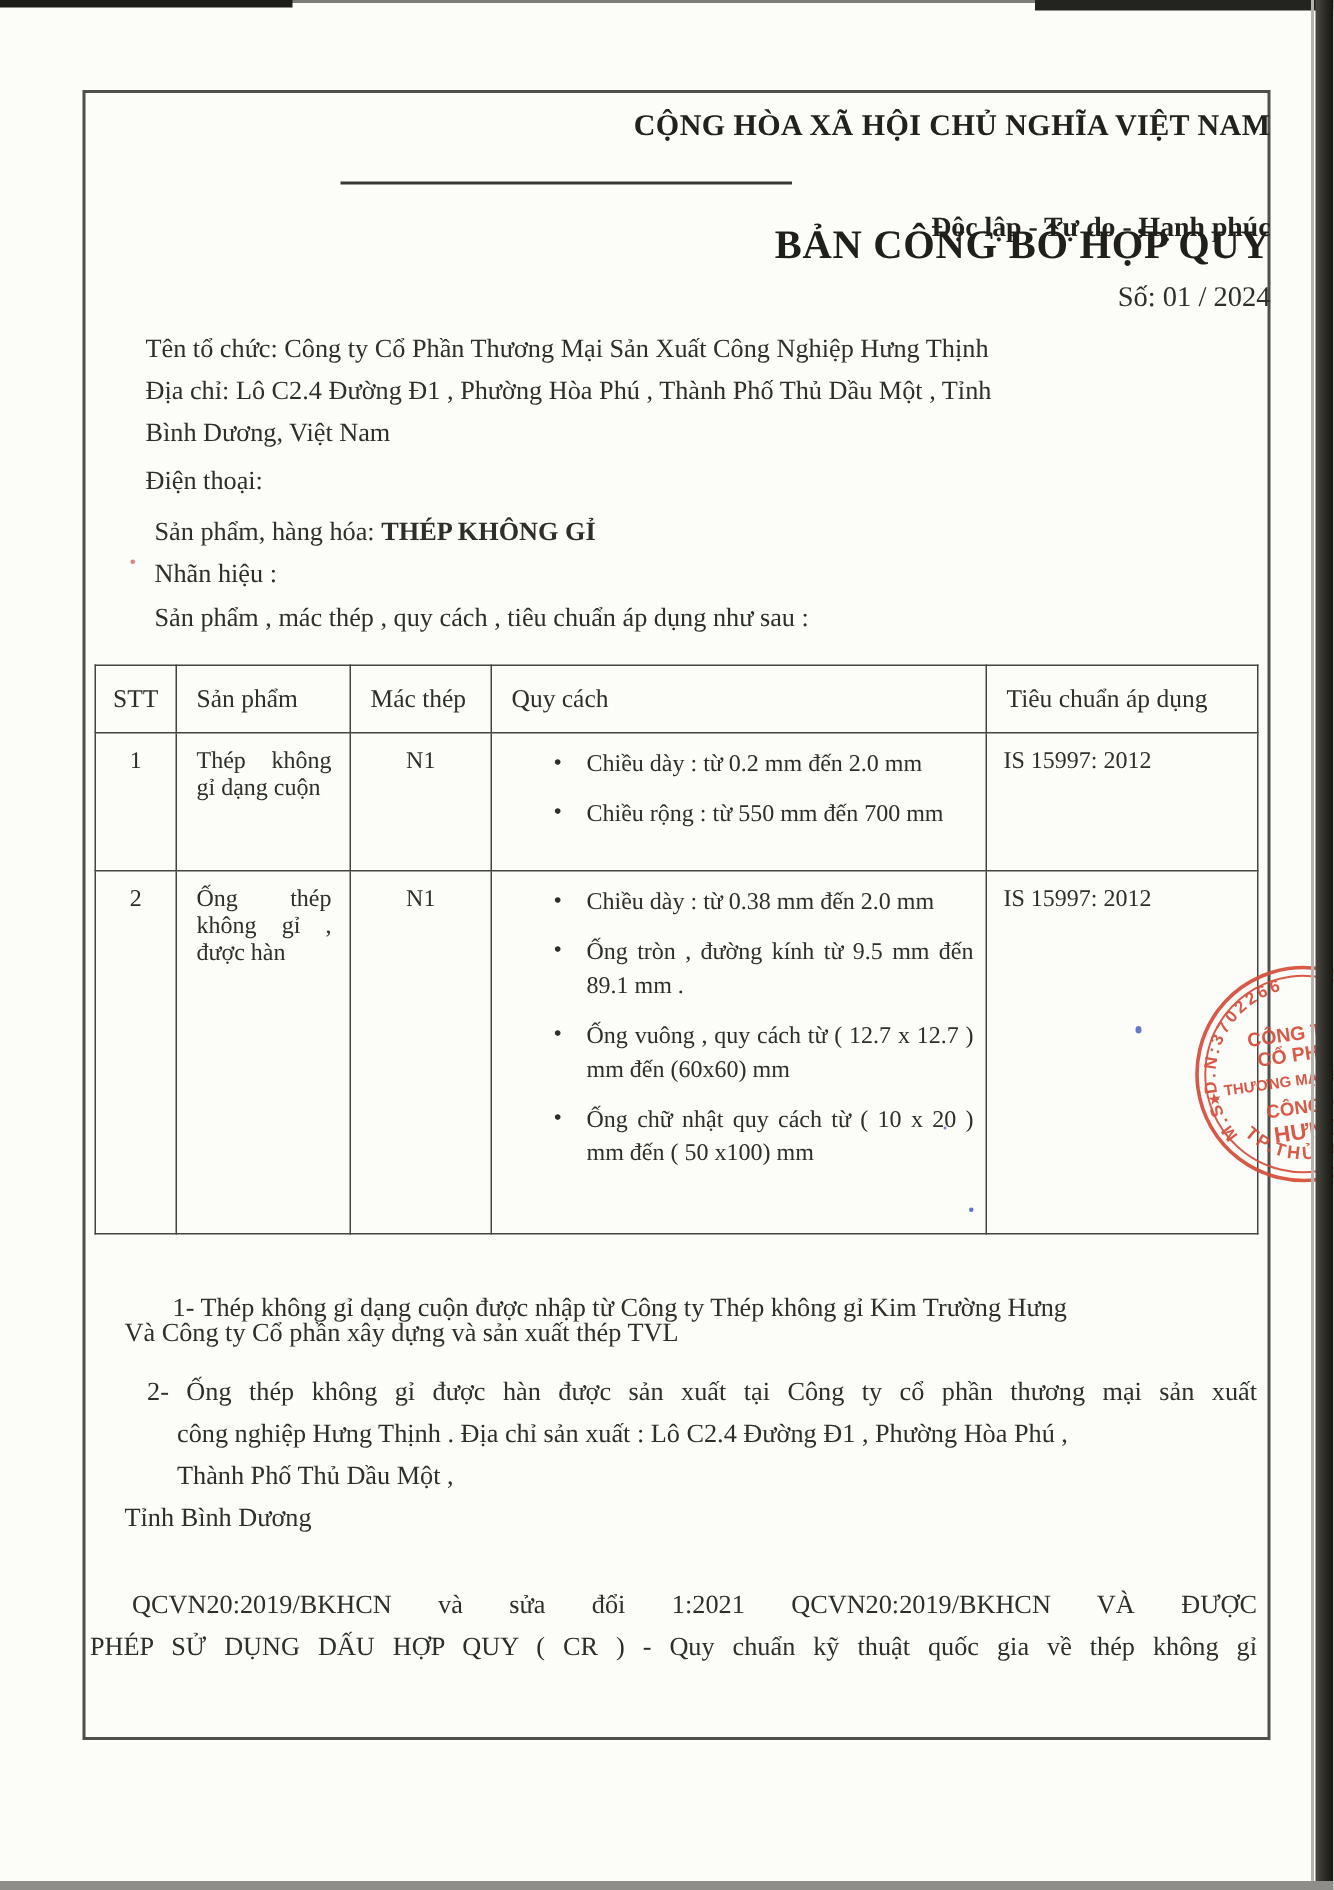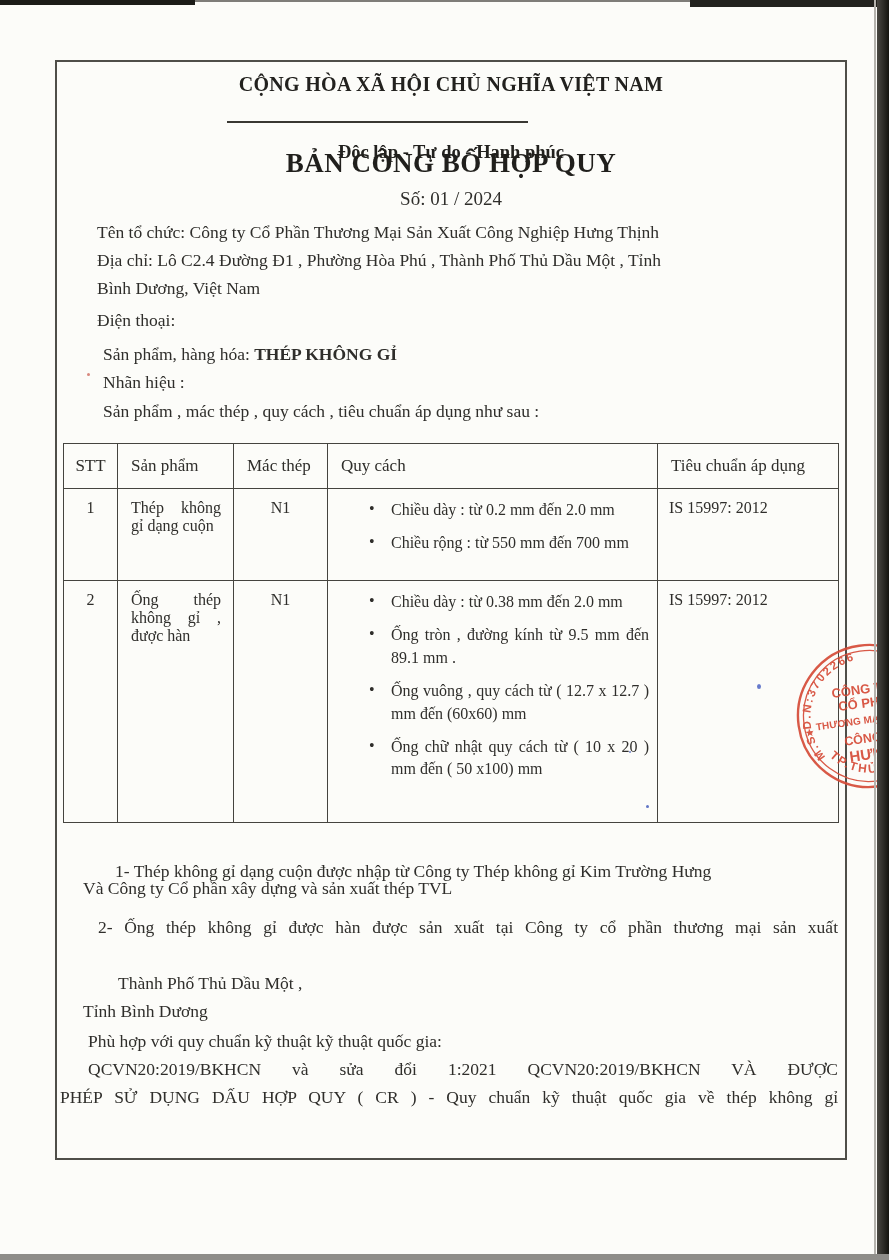--- a/index.html
+++ b/index.html
@@ -14,21 +14,21 @@
   
   .edge-top{position:absolute;left:0;top:0;width:889px;height:2px;background:#55534e;opacity:.75;z-index:8;}
   .edge-top-left{position:absolute;left:0;top:0;width:195px;height:5px;background:#1c1c18;z-index:8;}
   .edge-top-right{position:absolute;left:690px;top:0;width:199px;height:7px;background:#23231f;z-index:8;}
   .edge-right{position:absolute;left:877px;top:0;width:12px;height:1260px;background:linear-gradient(to right,#4a4843,#14140f);z-index:8;}
   .edge-right-shadow{position:absolute;left:874px;top:0;width:2px;height:1260px;background:#b5b3ae;z-index:8;}
   .edge-bottom{position:absolute;left:0;top:1254px;width:889px;height:6px;background:#8e8d89;z-index:8;}
   
   .frame{position:absolute;left:55px;top:60px;width:792px;height:1100px;border:2px solid #4f4e49;box-sizing:border-box;z-index:1;}
   
-  .hdr{position:absolute;left:55px;width:792px;text-align:center;z-index:2;}
+  .hdr{position:absolute;left:55px;width:792px;text-align:right;z-index:2;}
   .national{top:73px;font-size:20px;font-weight:bold;color:#22211e;letter-spacing:.3px;}
   .motto{top:98px;font-size:18.5px;font-weight:bold;color:#22211e;}
   .motto-underline{position:absolute;left:227px;top:121px;width:301px;height:0;border-top:2px solid #393833;z-index:2;}
   .doc-title{top:148px;font-size:27px;font-weight:bold;color:#201f1c;letter-spacing:.5px;}
   .doc-number{top:188px;font-size:19px;}
   
   .line{position:absolute;font-size:17.5px;white-space:nowrap;z-index:2;}
   .bold{font-weight:bold;}
   
   .tbl{position:absolute;left:63px;top:443px;z-index:2;border-collapse:collapse;table-layout:fixed;width:775px;font-size:16px;}
@@ -113,23 +113,23 @@
           <div class="qc-item"><span class="b">•</span><span>Ống chữ nhật quy cách từ ( 10 x 20 ) mm đến ( 50 x100) mm</span></div>
         </td>
         <td class="std">IS 15997: 2012</td>
       </tr>
     </tbody>
   </table>
 
   <div class="line" style="left:98px;top:861px;margin-left:17px;">1- Thép không gỉ dạng cuộn được nhập từ Công ty Thép không gỉ Kim Trường Hưng</div>
   <div class="line" style="left:83px;top:878px;">Và Công ty Cổ phần xây dựng và sản xuất thép TVL</div>
   <div class="line jlast" style="left:98px;top:917px;width:740px;">2- Ống thép không gỉ được hàn được sản xuất tại Công ty cổ phần thương mại sản xuất</div>
+  <div class="line" style="left:118px;top:945px;">công nghiệp Hưng Thịnh . Địa chỉ sản xuất : Lô C2.4 Đường Đ1 , Phường Hòa Phú ,</div>
   <div class="line" style="left:118px;top:973px;">Thành Phố Thủ Dầu Một ,</div>
   <div class="line" style="left:83px;top:1001px;">Tỉnh Bình Dương</div>
-  <div class="line" style="left:88px;top:1031px;">Phù hợp với quy chuẩn kỹ thuật kỹ thuật quốc gia:</div>
   <div class="line jlast" style="left:88px;top:1059px;width:750px;">QCVN20:2019/BKHCN và sửa đổi 1:2021 QCVN20:2019/BKHCN VÀ ĐƯỢC</div>
   <div class="line jlast" style="left:60px;top:1087px;width:778px;">PHÉP SỬ DỤNG DẤU HỢP QUY ( CR ) - Quy chuẩn kỹ thuật quốc gia về thép không gỉ</div>
 
   <svg class="stamp" width="170" height="170" viewBox="-85 -85 170 170">
     <g transform="rotate(-8)">
       <circle r="71" fill="none" stroke="#d64c38" stroke-width="2.4"></circle>
       <circle r="65.5" fill="none" stroke="#d64c38" stroke-width="1.3"></circle>
       <defs>
         <path id="arcTop" d="M -46 38 A 59 59 0 1 1 59 -4" fill="none"></path>
         <path id="arcBot" d="M -50 26 A 56 56 0 0 0 50 26" fill="none"></path>

